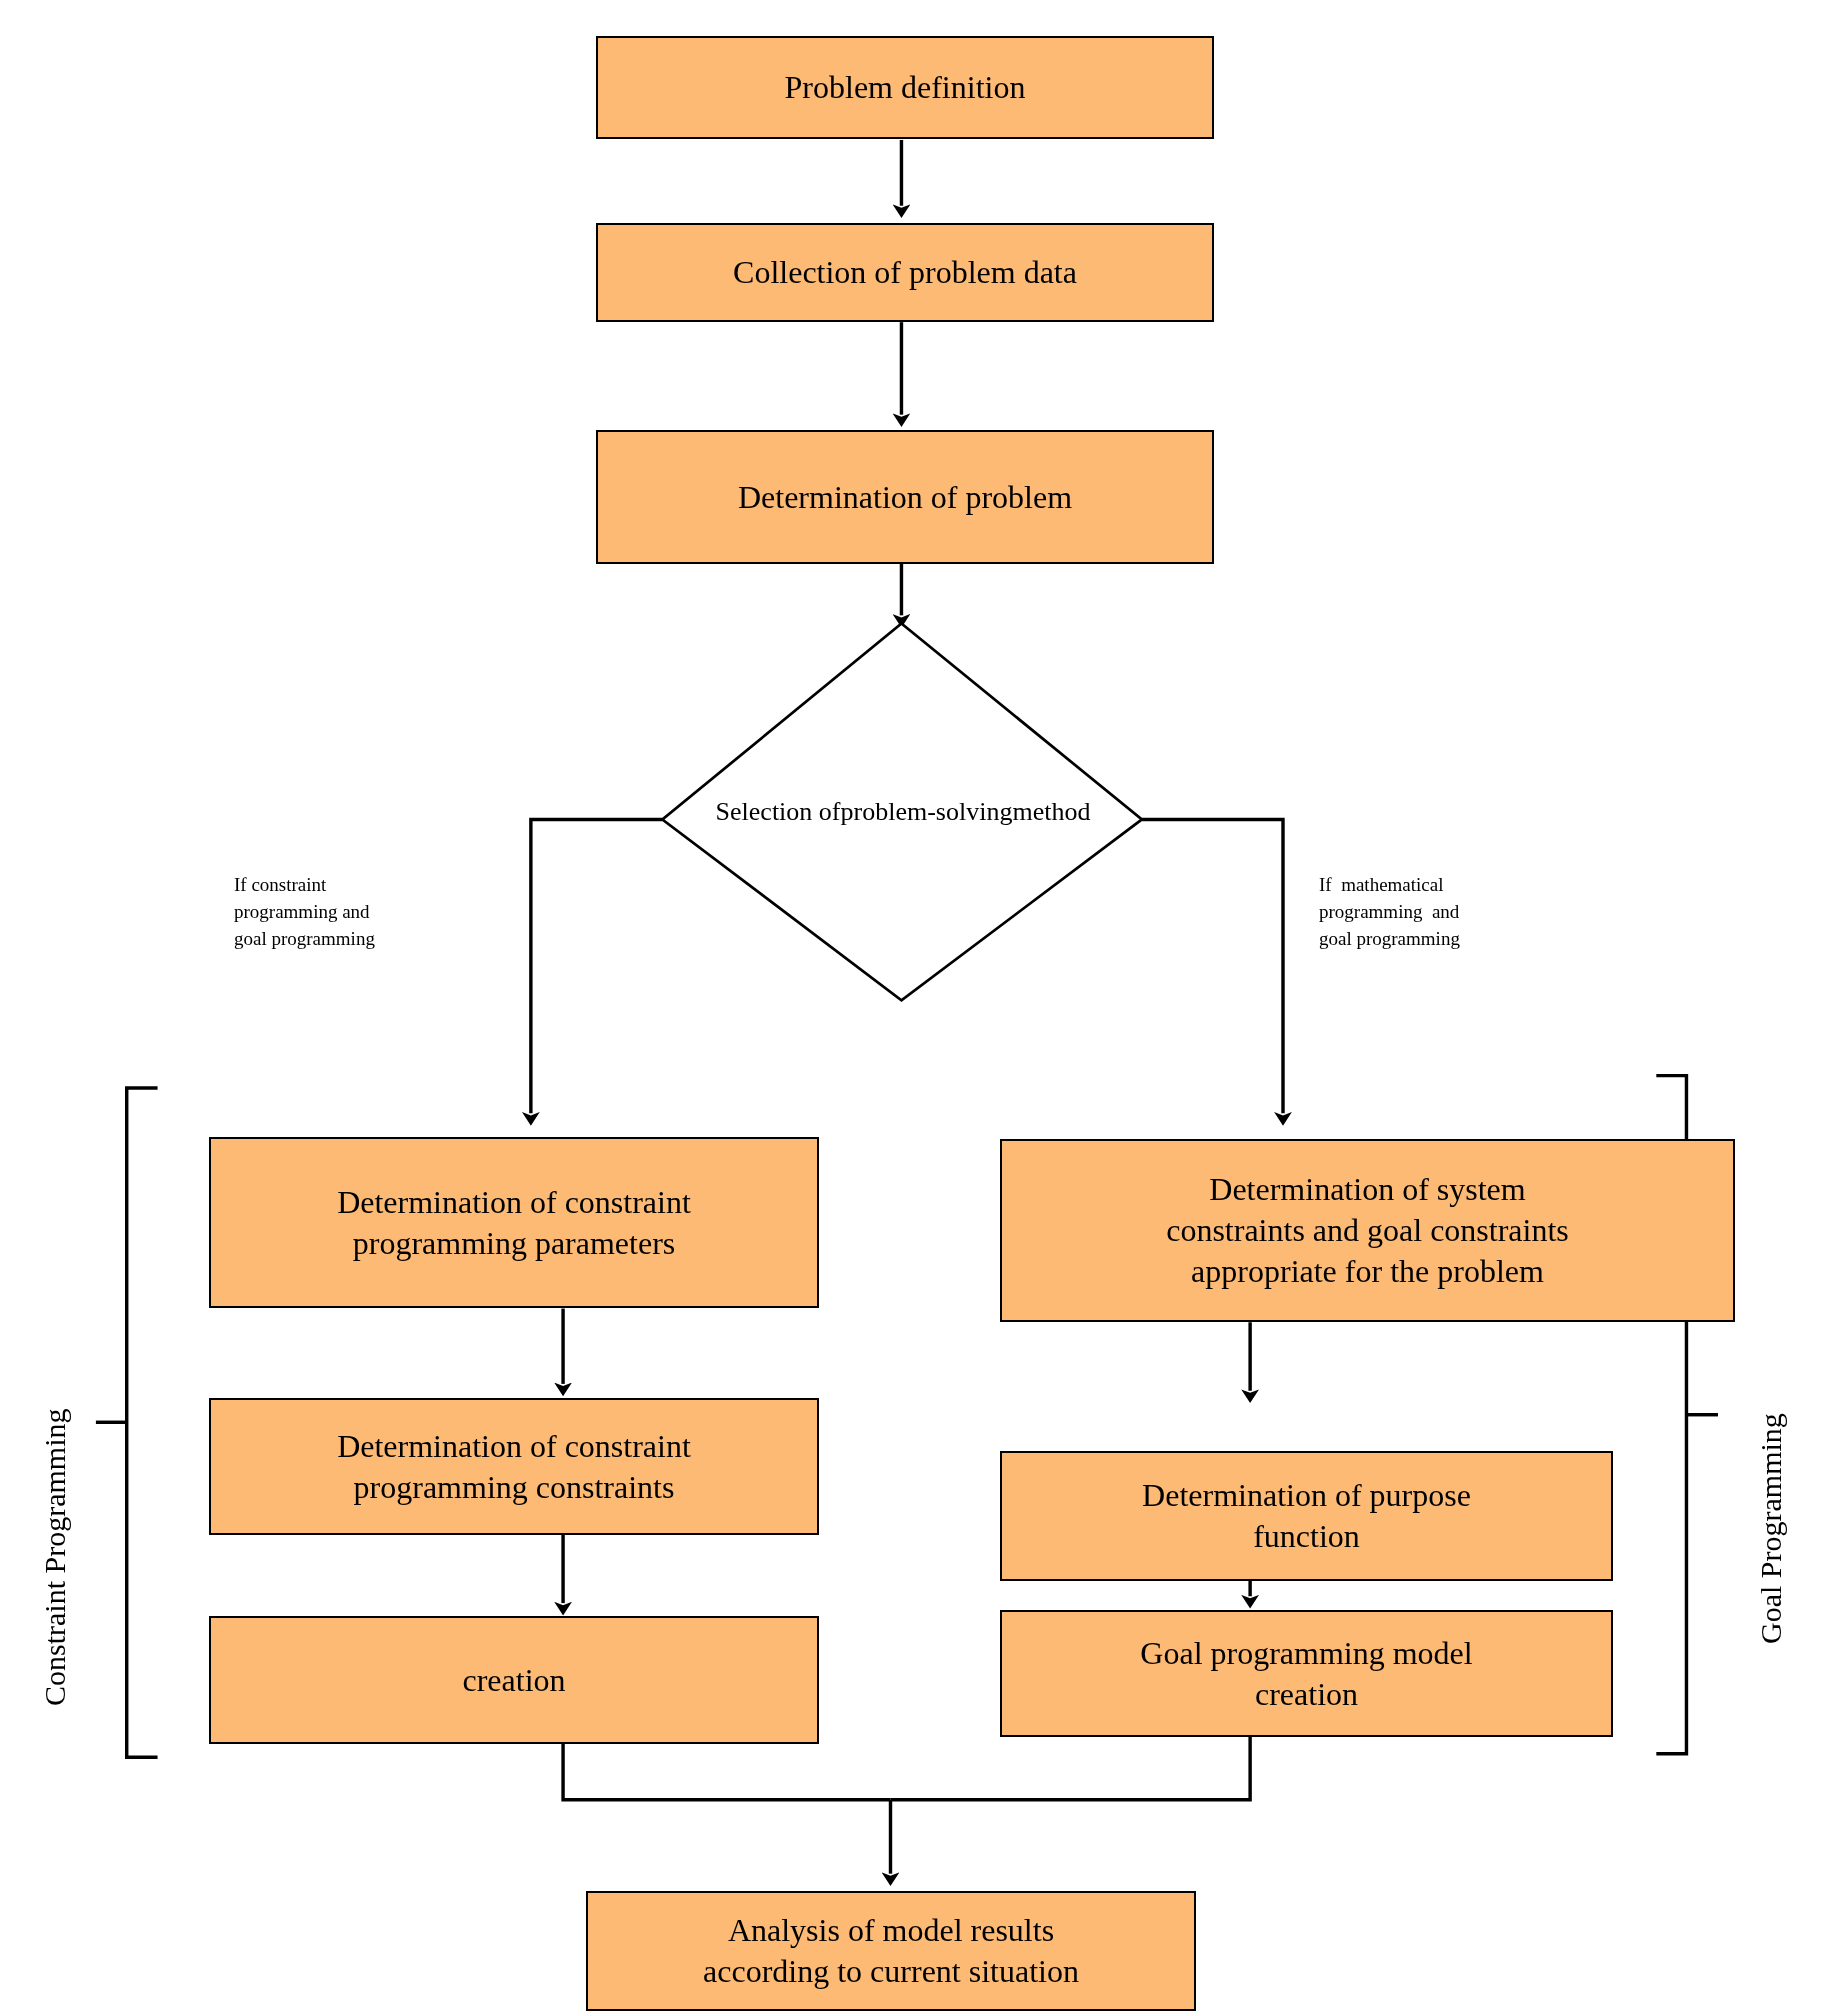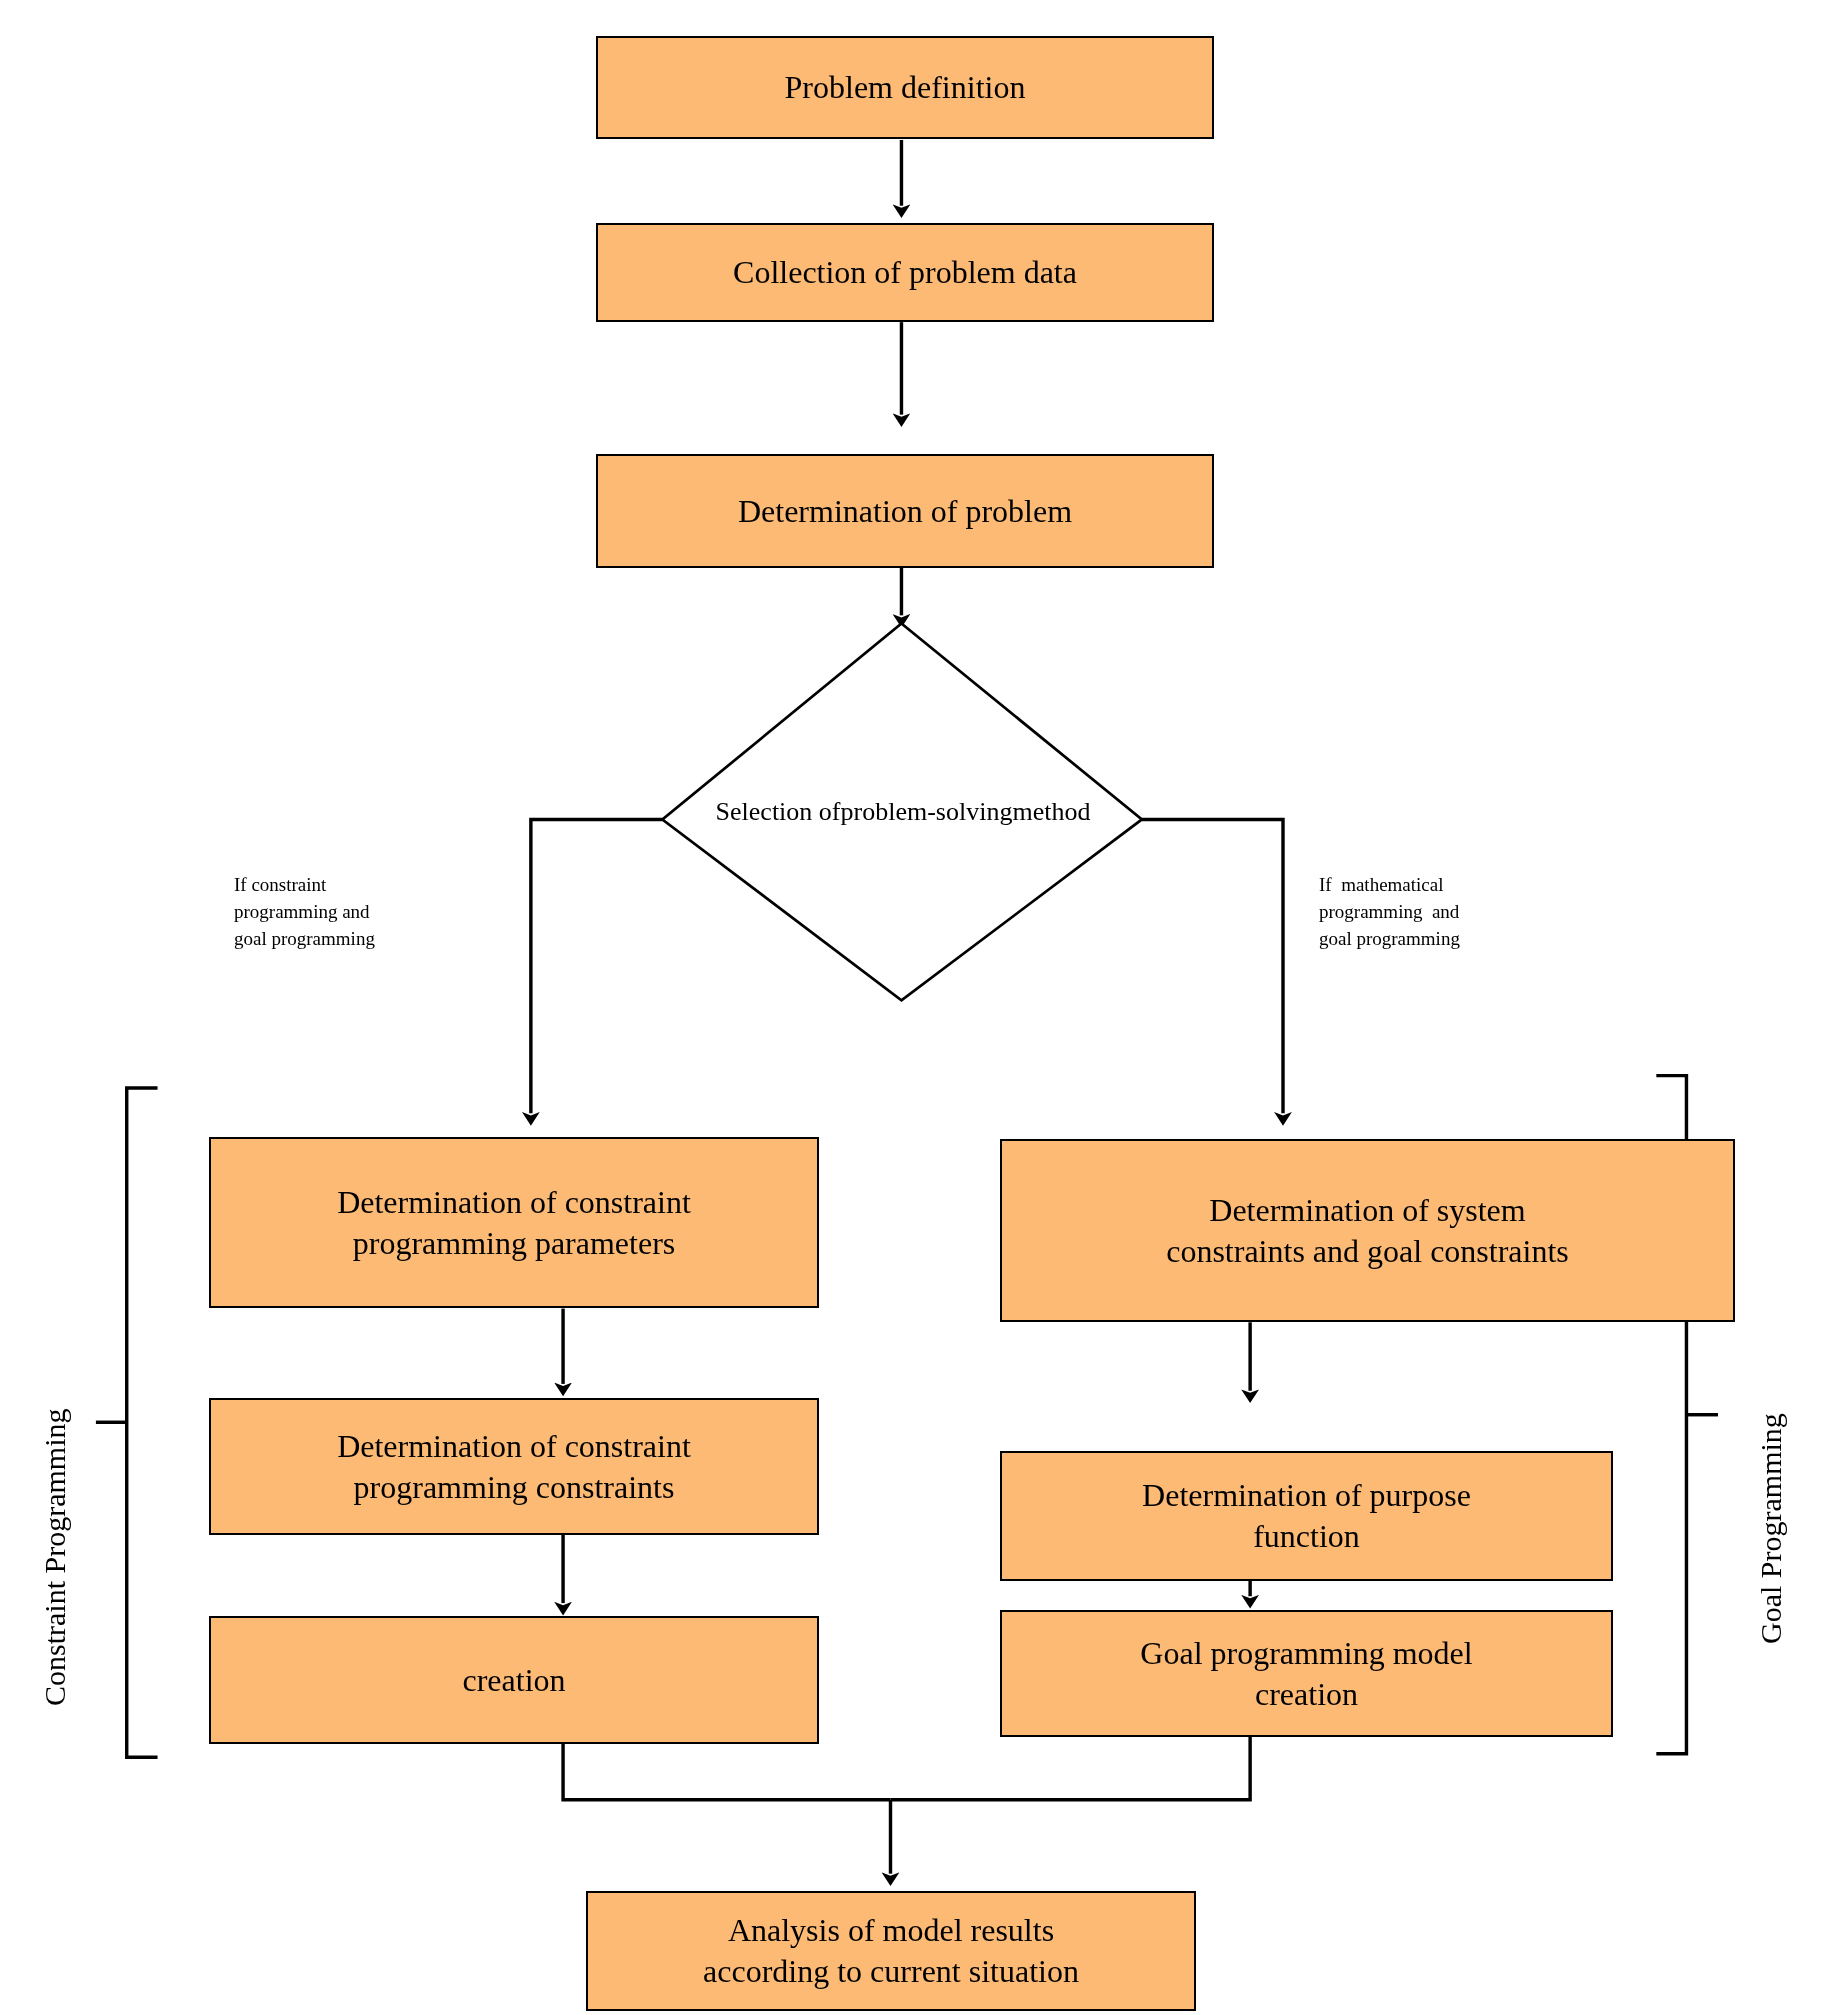--- a/index.html
+++ b/index.html
@@ -69,21 +69,21 @@
   </svg>
 
   <div class="box" style="left:596px;top:36px;width:618px;height:103px;">
     <div class="txt">Problem definition</div>
   </div>
 
   <div class="box" style="left:596px;top:223px;width:618px;height:99px;">
     <div class="txt">Collection of problem data</div>
   </div>
 
-  <div class="box" style="left:596px;top:430px;width:618px;height:114px;margin-top:24px;">
+  <div class="box" style="left:596px;top:430px;width:618px;height:134px;">
     <div class="txt">
         <div>Determination of problem</div>
       </div>
   </div>
   <div class="txt" style="position:absolute;left:596px;top:430px;width:618px;height:114px;display:flex;
               align-items:center;justify-content:center;text-align:center;font-size:32px;
               line-height:1.28;pointer-events:none;">
     <span style="visibility:hidden">x</span>
   </div>
 
@@ -125,20 +125,21 @@
   <div class="box" style="left:209px;top:1616px;width:610px;height:128px;">
     <div class="txt">
       <div>creation</div>
     </div>
   </div>
 
   <div class="box" style="left:1000px;top:1139px;width:735px;height:183px;">
     <div class="txt">
       <div>Determination of system</div>
       <div>constraints and goal constraints</div>
+      <div>appropriate for the problem</div>
     </div>
   </div>
 
   <div class="box" style="left:1000px;top:1451px;width:613px;height:130px;">
     <div class="txt">
       <div>Determination of purpose</div>
       <div>function</div>
     </div>
   </div>
 

